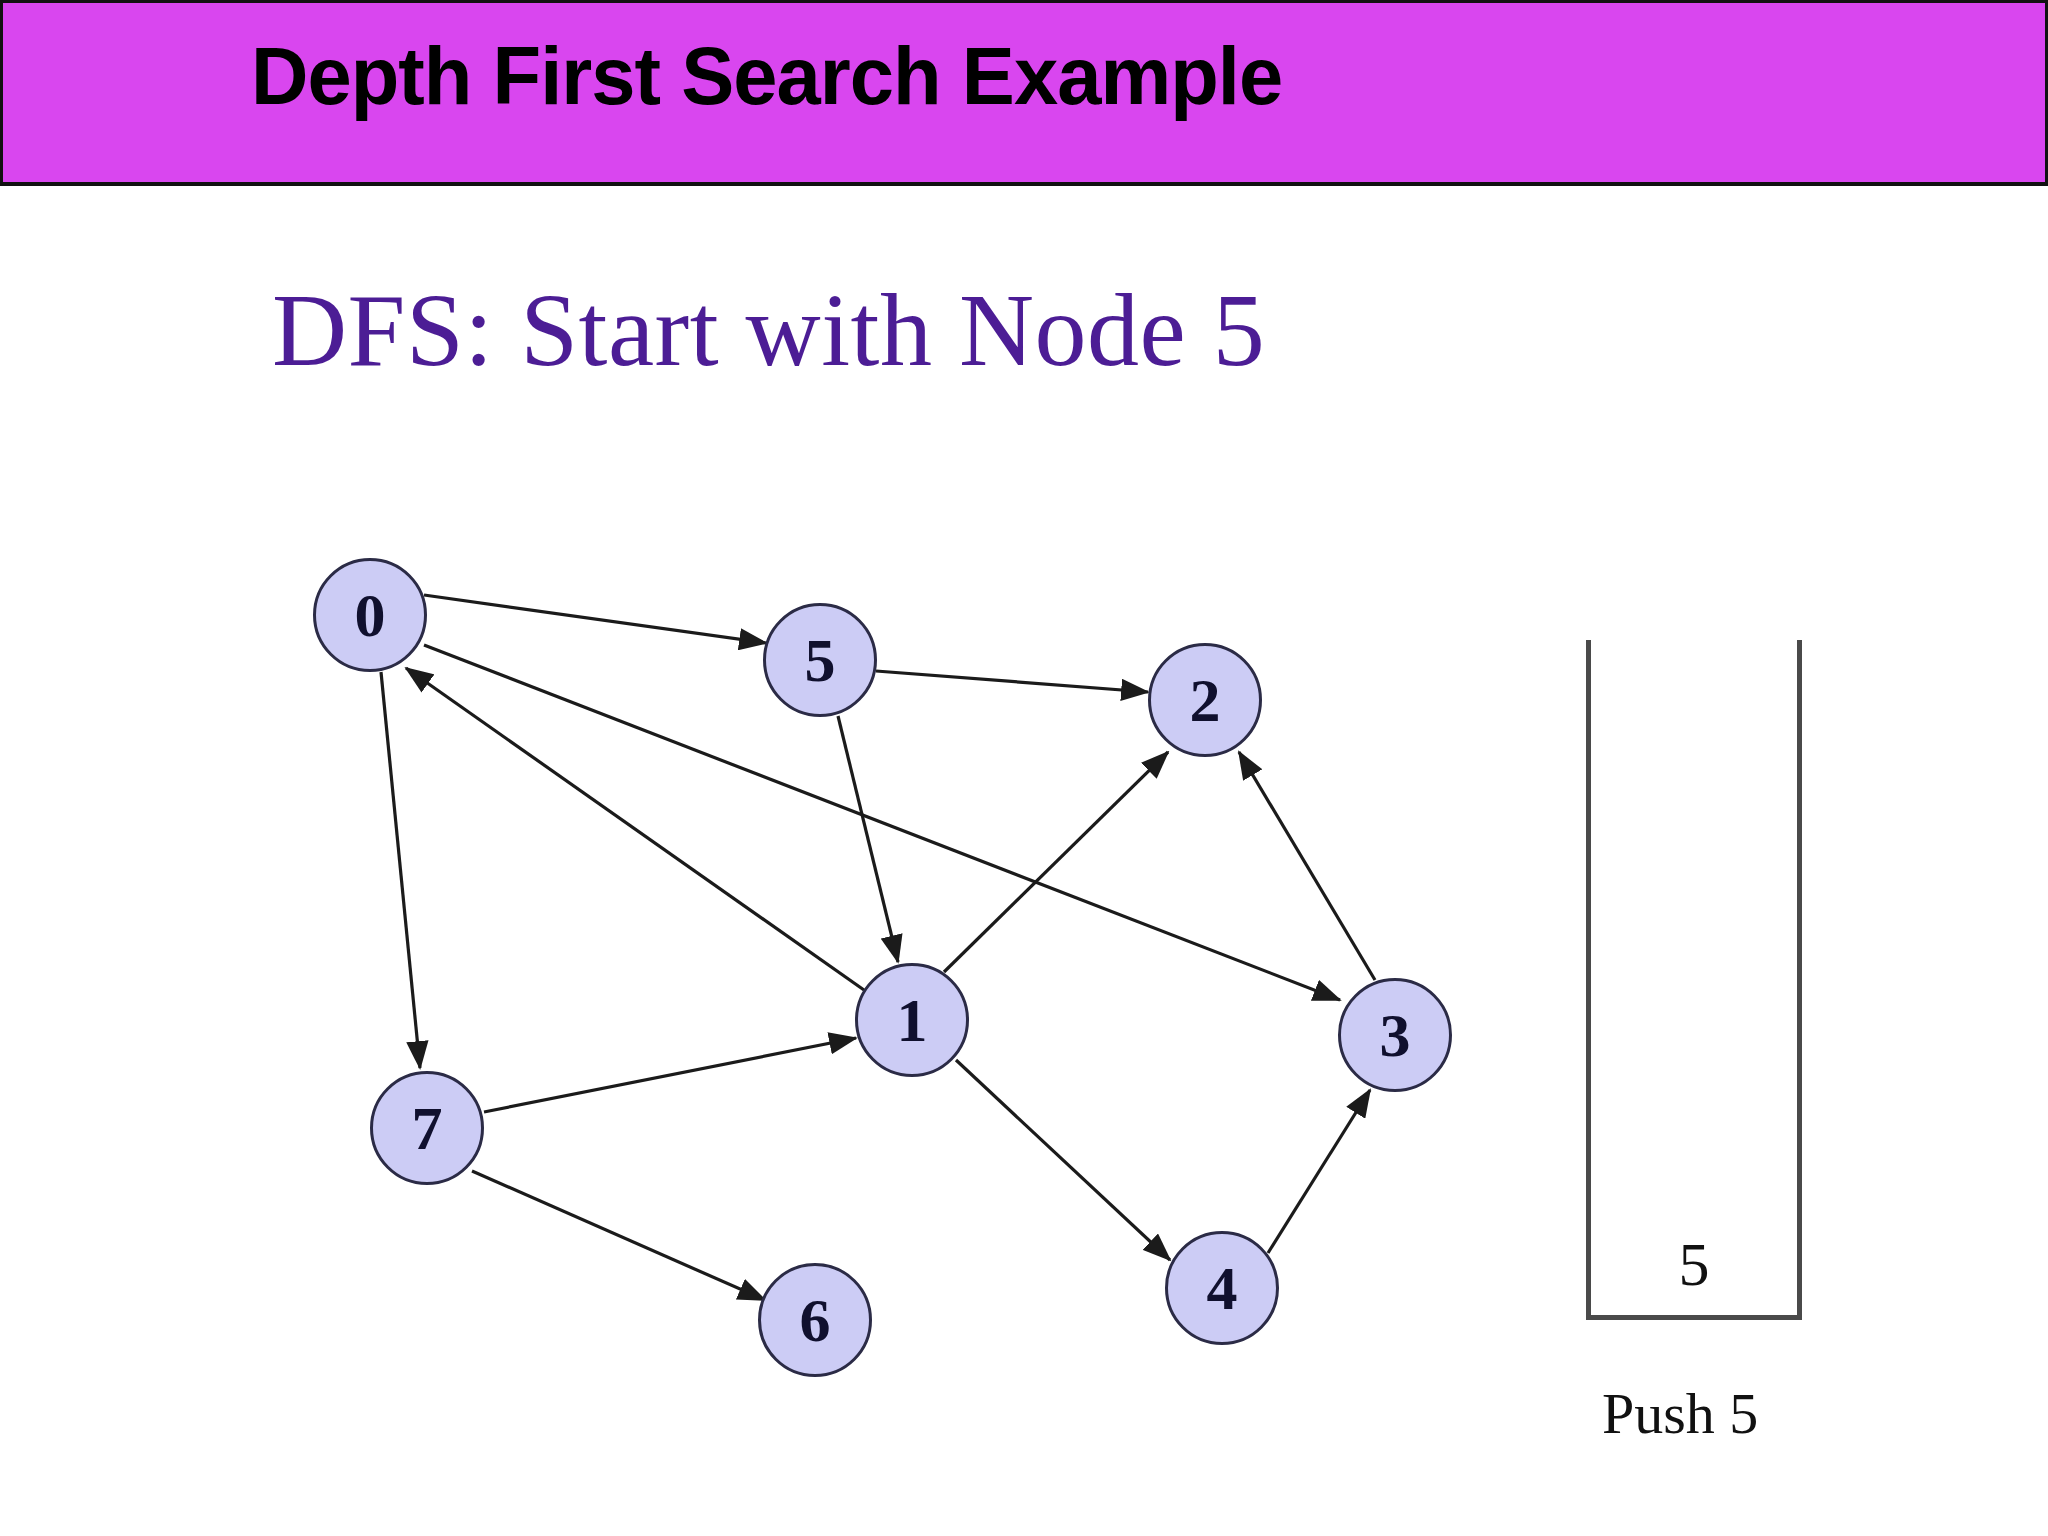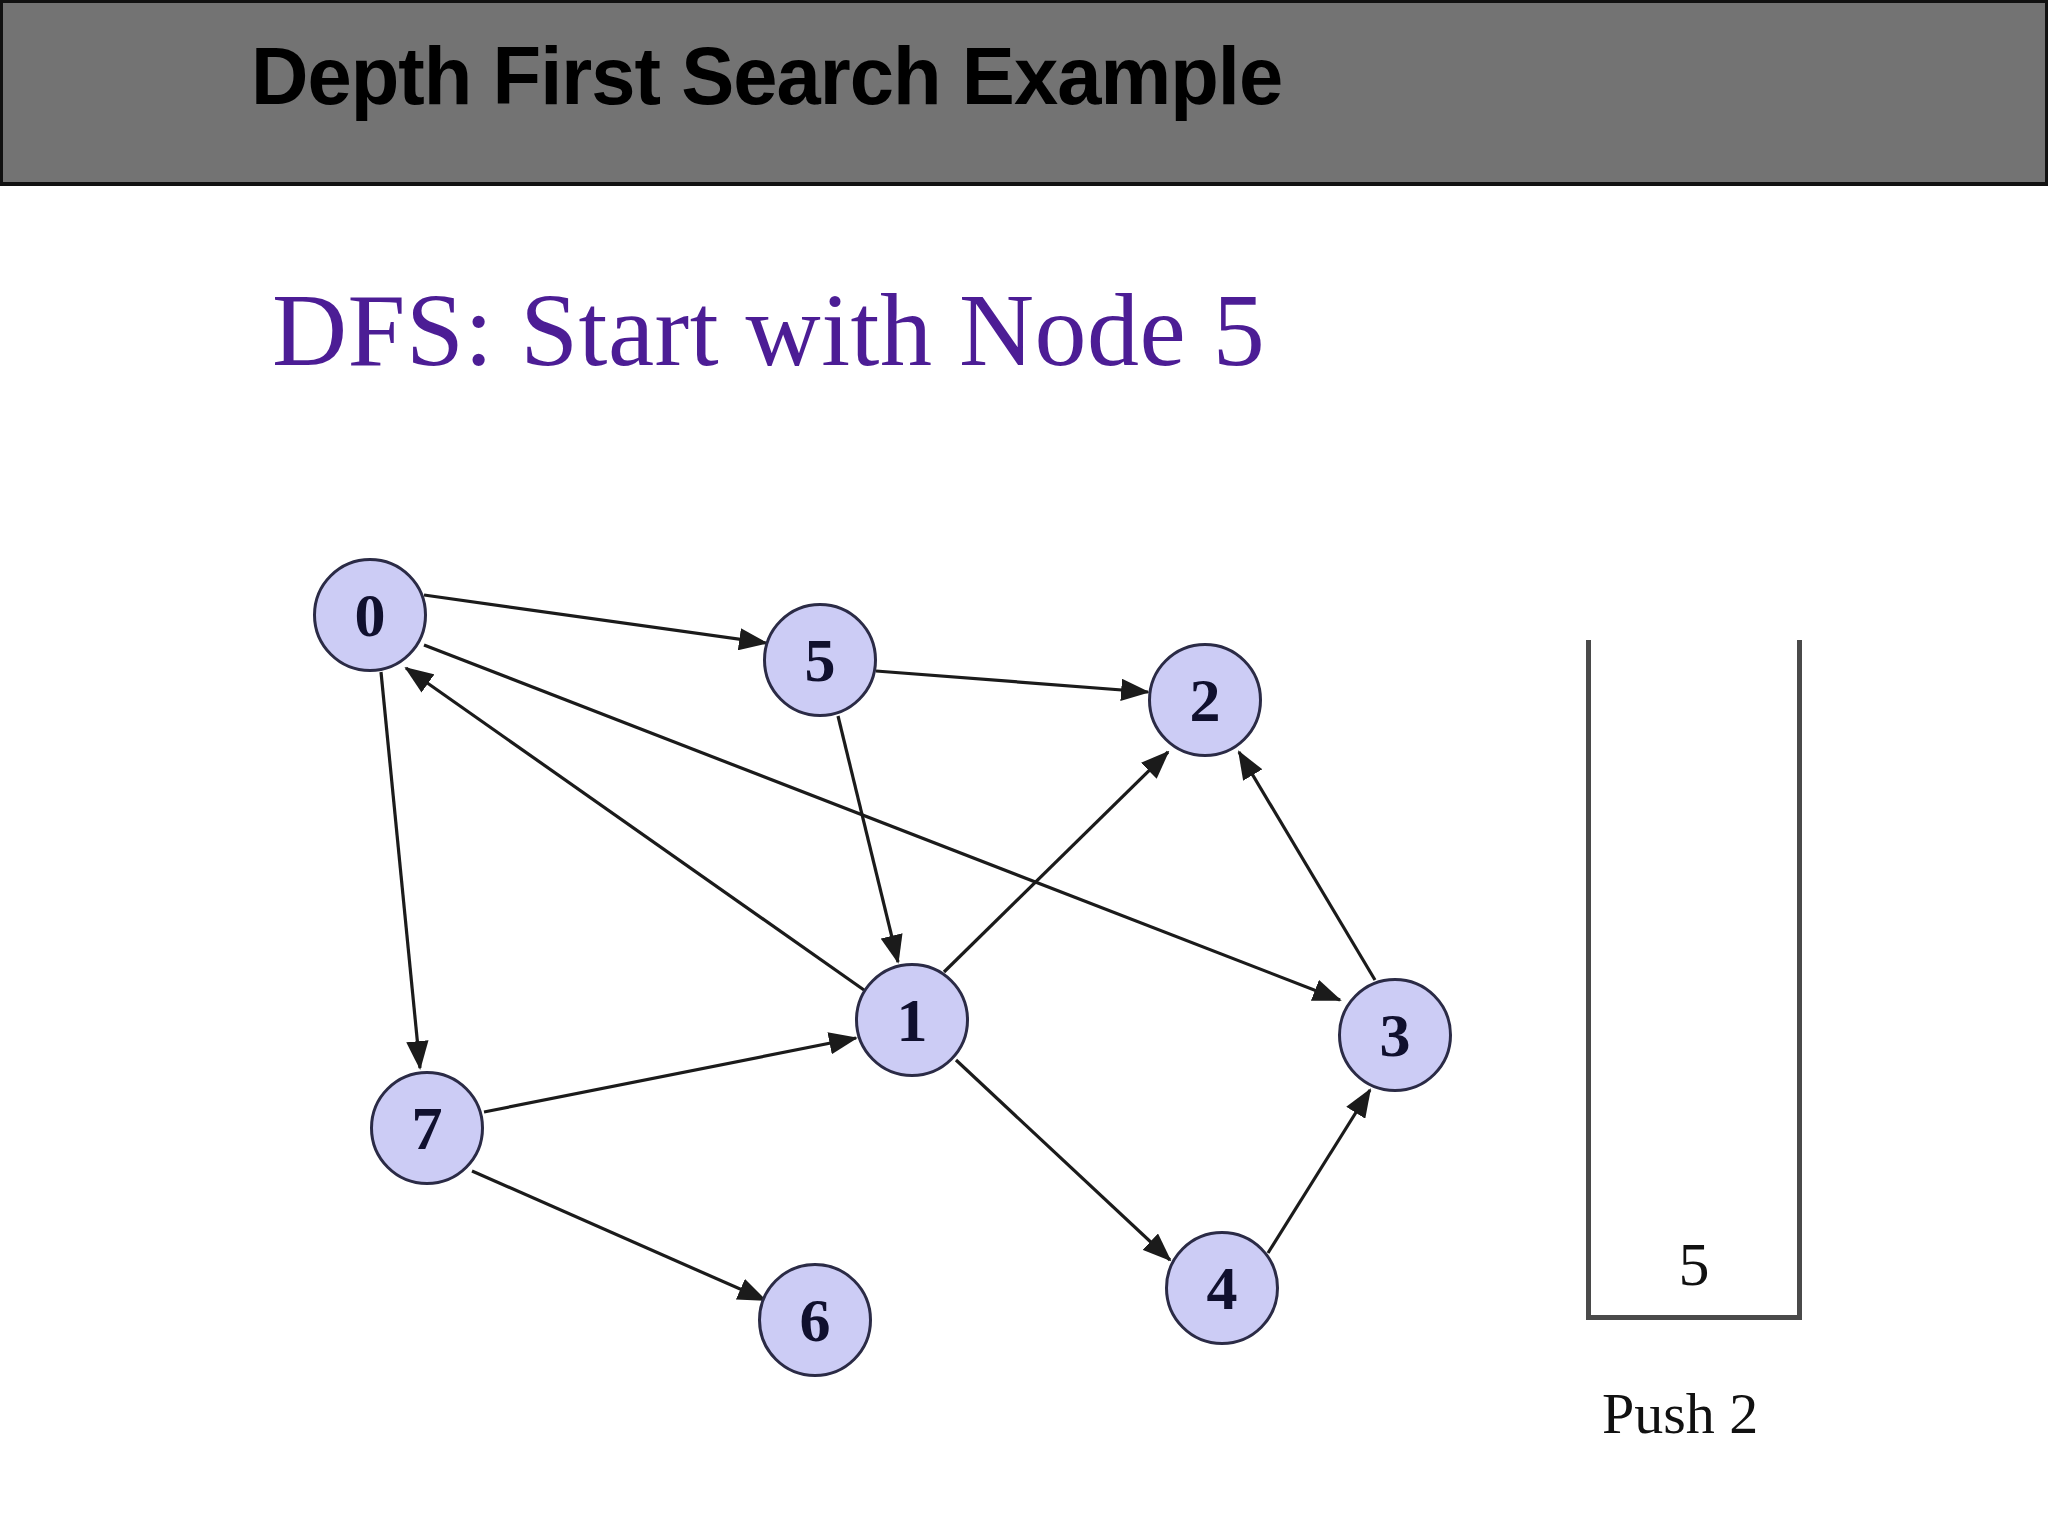--- a/index.html
+++ b/index.html
@@ -15,21 +15,21 @@
     font-family: "Liberation Serif", serif;
   }
 
   
   #title-banner {
     position: absolute;
     left: 0;
     top: 0;
     width: 2048px;
     height: 186px;
-    background: #737373;
+    background: #d946ef;
     border-top: 3px solid #111111;
     border-bottom: 4px solid #111111;
     border-left: 3px solid #111111;
     border-right: 3px solid #111111;
     box-sizing: border-box;
   }
   #title-text {
     position: absolute;
     left: 248px;
     top: 26px;
@@ -201,13 +201,13 @@
   <div class="graph-node" style="left:815px; top:920px;">
     <span class="graph-node-label">6</span>
   </div>
 </div>
 
 <div id="stack-panel">
   <div id="stack-box">
     <div class="stack-cell" style="bottom:8px;">5</div>
   </div>
 </div>
-<div id="stack-caption">Push 2</div>
+<div id="stack-caption">Push 5</div>
 
 </body></html>

